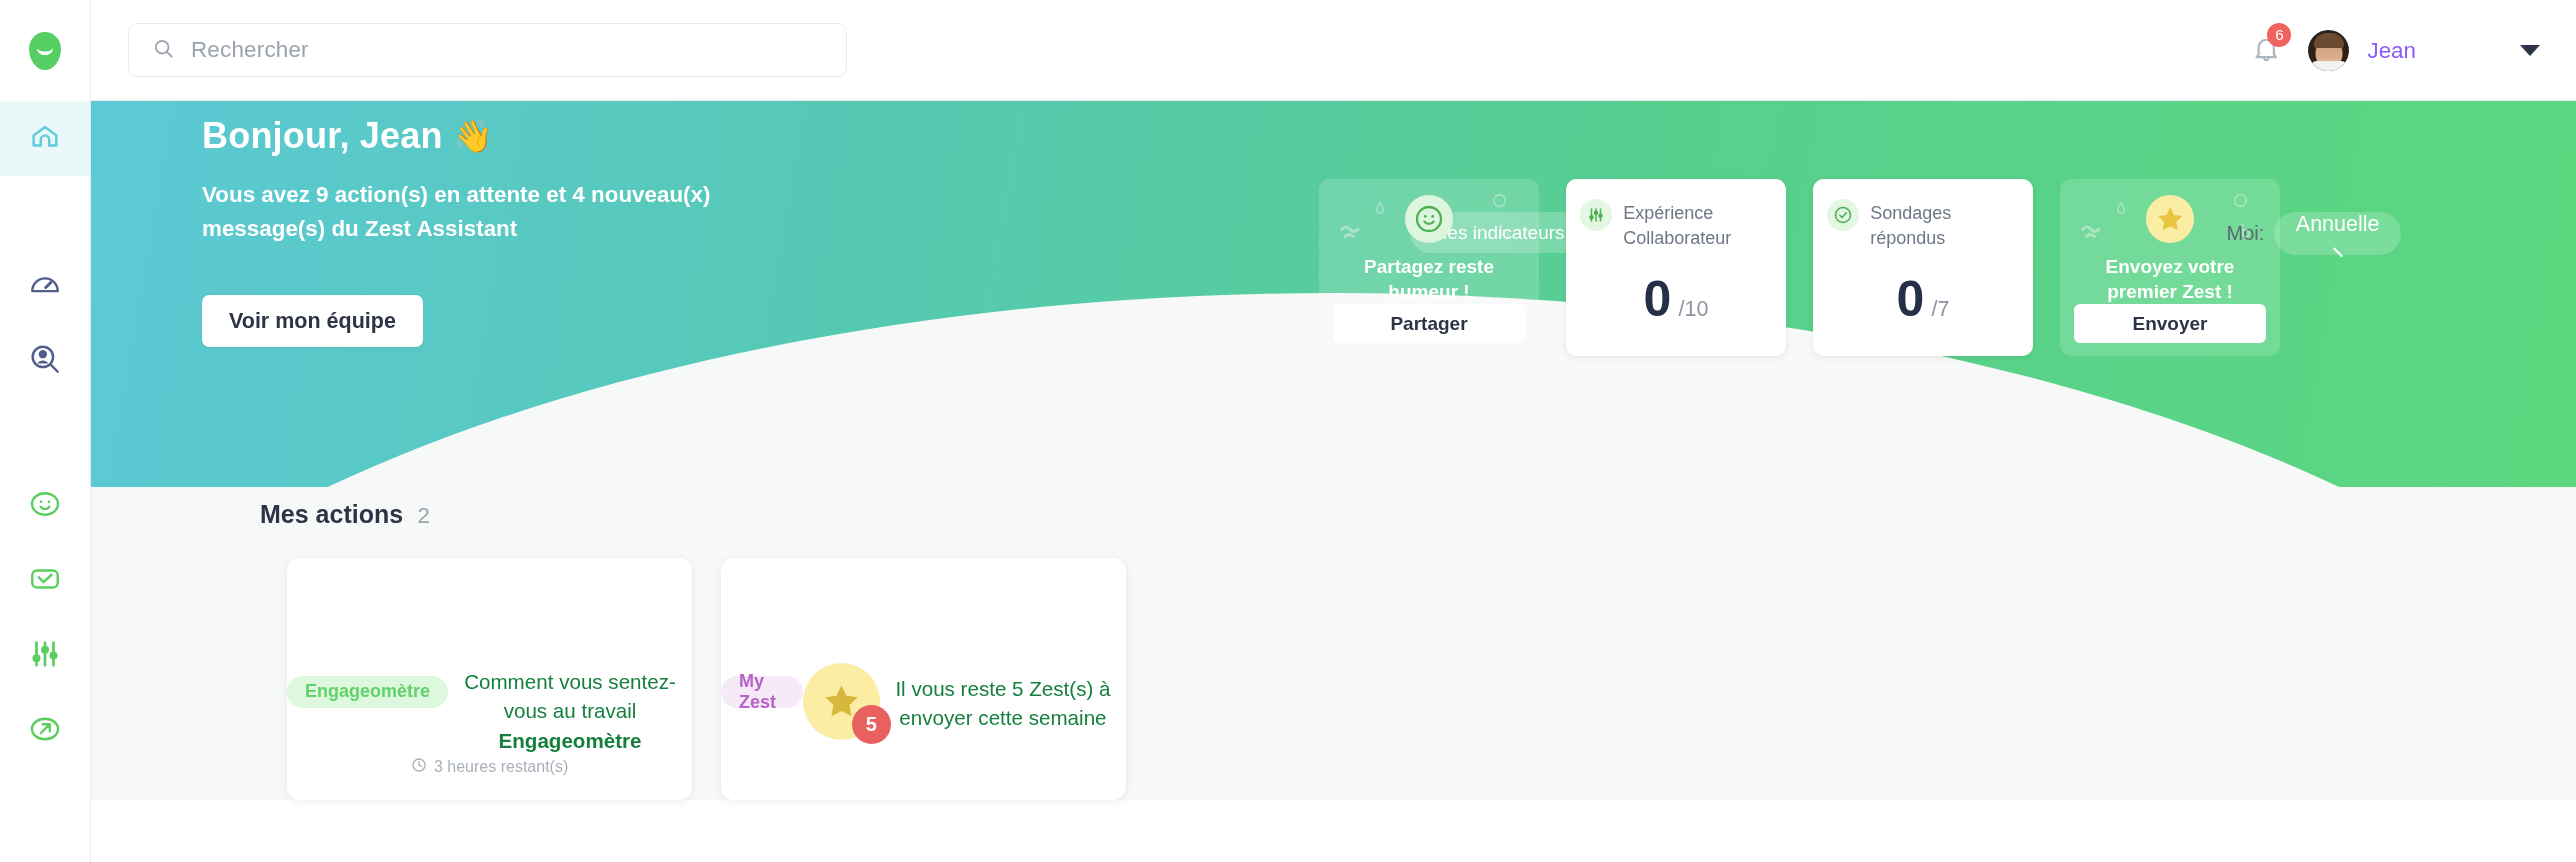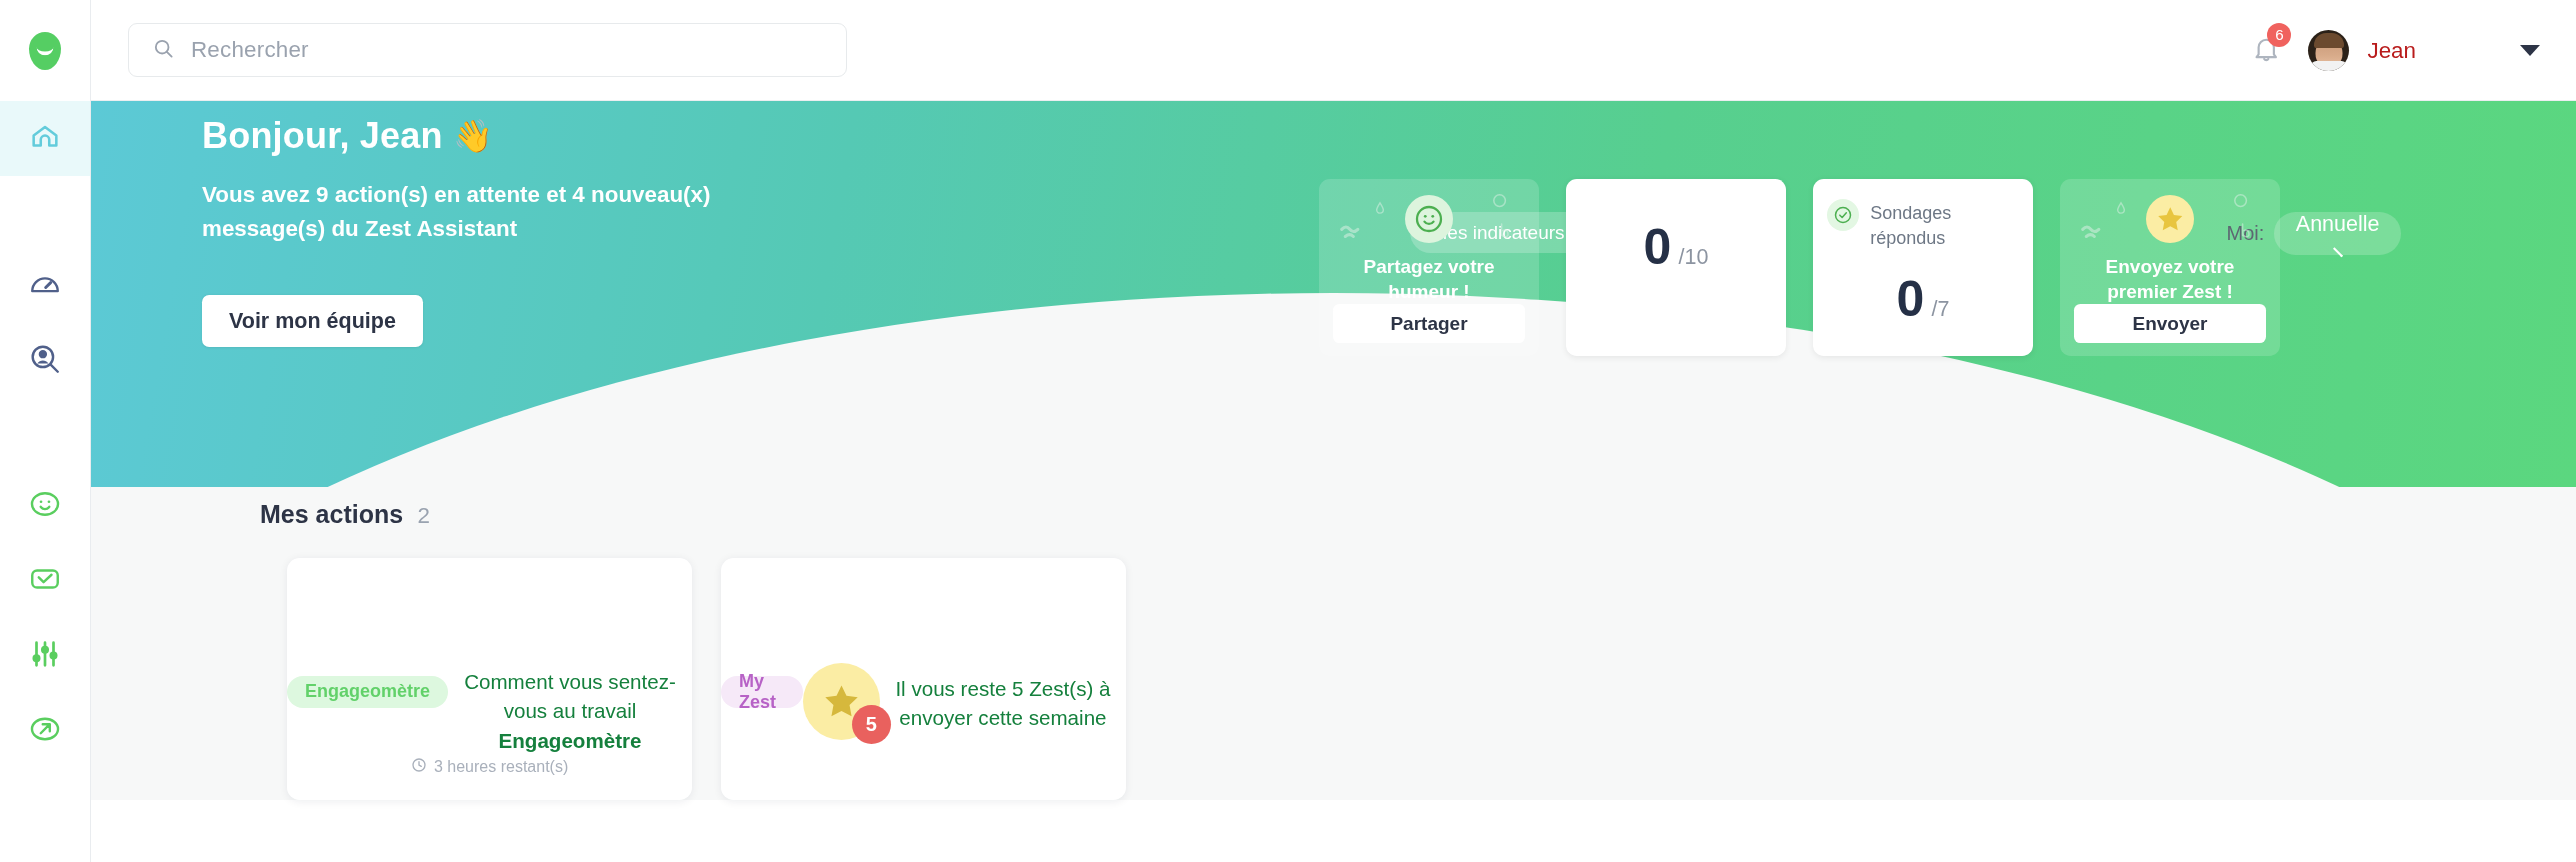--- a/index.html
+++ b/index.html
@@ -90,21 +90,21 @@
   .avatar .hair {
     position:absolute; left:50%; top: 2.7px; transform:translateX(-50%);
     width: 30px; height: 15.2px; border-radius: 15.2px 15.2px 3.6px 3.6px;
     background:#6b4a2f;
   }
   .avatar .shirt {
     position:absolute; bottom:0; left:50%; transform:translateX(-50%);
     width: 36px; height: 10px; background:#f2f2f2;
     border-radius: 5.4px 5.4px 0 0;
   }
-  .user-name { font-size: 22.4px; color:#b91c1c; margin-left: 18px; }
+  .user-name { font-size: 22.4px; color:#8b5cf6; margin-left: 18px; }
   .caret-down {
     width:0;height:0; border-left:10.8px solid transparent; border-right:10.8px solid transparent;
     border-top: 11.7px solid #2d3446; margin-left: 104px; margin-right: 36px; cursor:pointer;
   }
 
   
   .hero {
     position:absolute; left:91px; top:101px;
     width: 2485px; height: 386px;
     background: linear-gradient(100deg,#5cc9d6 0%, #55c9b4 30%, #57cf8f 62%, #5bd77f 100%);
@@ -445,25 +445,36 @@
       </span>
 
       <div class="badge-circle pale-green">
         <svg width="32" height="32" viewBox="0 0 24 24" fill="none" stroke="#4caf50" stroke-width="1.7" stroke-linecap="round">
           <circle cx="12" cy="12" r="9"></circle>
           <circle cx="9.2" cy="10" r="1.05" fill="#4caf50" stroke="none"></circle>
           <circle cx="14.8" cy="10" r="1.05" fill="#4caf50" stroke="none"></circle>
           <path d="M8.6 14 a4.2 4.2 0 0 0 6.8 0"></path>
         </svg>
       </div>
-      <div class="kcard-title">Partagez votre humeur !</div>
+      <div class="kcard-title">Partagez reste humeur !</div>
       <button class="kcard-btn">Partager</button>
     </div>
 
     <div class="kcard white">
+      <div class="white-head">
+        <div class="mini-icon">
+          <svg width="18" height="18" viewBox="0 0 24 24" fill="none" stroke="#4caf50" stroke-width="2" stroke-linecap="round">
+            <path d="M6 4 V20 M12 4 V20 M18 4 V20"></path>
+            <circle cx="6" cy="15" r="2" fill="#4caf50"></circle>
+            <circle cx="12" cy="9" r="2" fill="#4caf50"></circle>
+            <circle cx="18" cy="13" r="2" fill="#4caf50"></circle>
+          </svg>
+        </div>
+        <div class="white-title two">Expérience Collaborateur</div>
+      </div>
       <div class="big-num">
         <span class="n">0</span>
         <span class="d">/10</span>
       </div>
     </div>
 
     <div class="kcard white">
       <div class="white-head">
         <div class="mini-icon">
           <svg width="20" height="20" viewBox="0 0 24 24" fill="none" stroke="#4caf50" stroke-width="1.8" stroke-linecap="round" stroke-linejoin="round">

